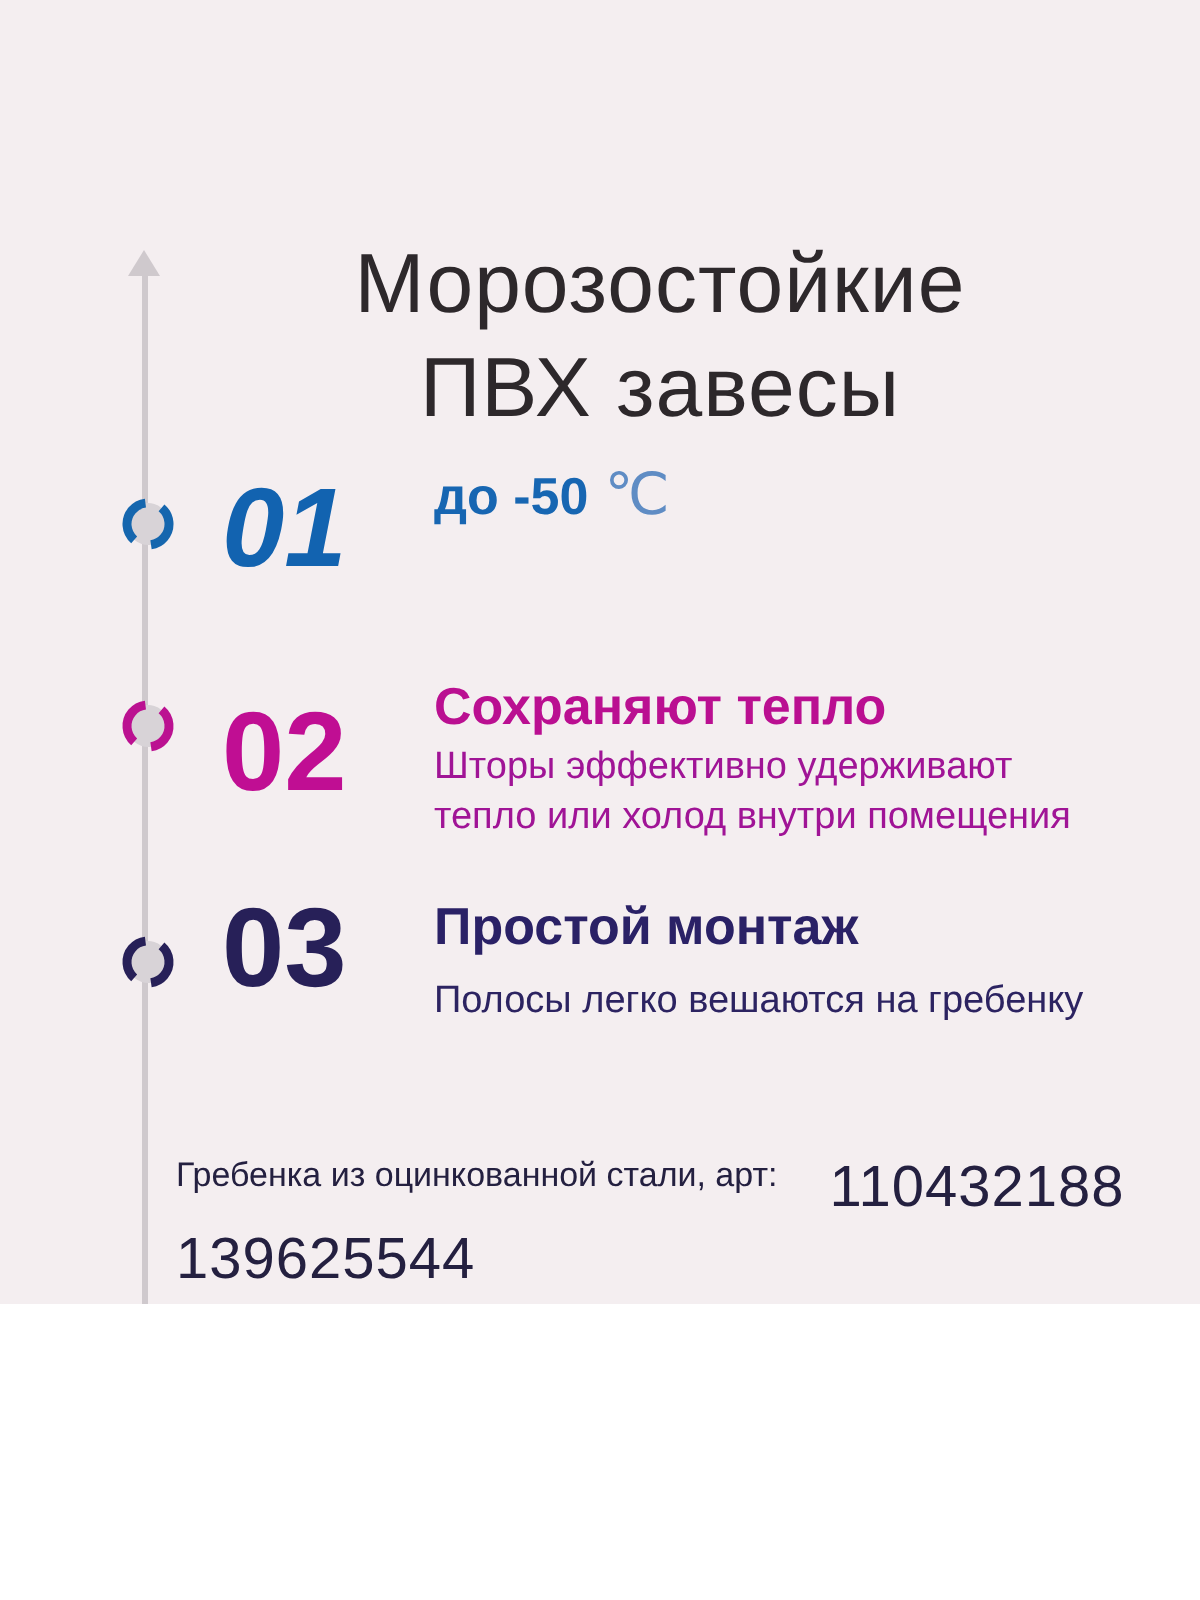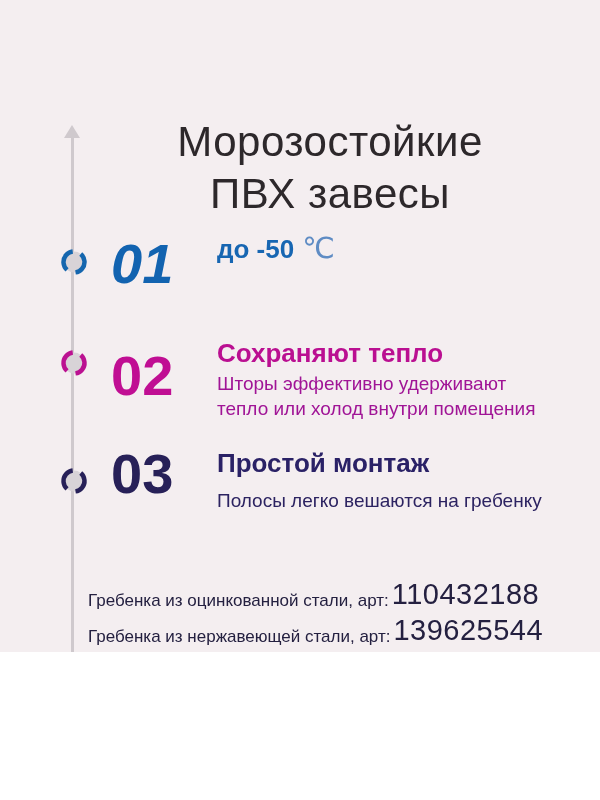--- a/index.html
+++ b/index.html
@@ -56,21 +56,21 @@
   .heading3 { top: 446px; line-height: 34px; color: #2a2166; }
 
   
   .sub { position: absolute; left: 217px; font-size: 19px; line-height: 24.5px; font-weight: 400; }
   .sub2 { top: 372px; color: #a01496; }
   .sub3 { top: 489px; color: #2c2361; }
 
   
   .article {
     position: absolute; left: 88px;
-    display: flex; align-items: flex-end; gap: 3px;
+    display: flex; align-items: flex-start; gap: 26px;
     color: #242040; white-space: nowrap;
   }
   .article1 { top: 578px; }
   .article2 { top: 614px; }
   .article-label { font-size: 17px; }
   .article-number { font-size: 29px; letter-spacing: 0.5px; }
 
   
   .watermark {
     position: absolute; top: 763px; right: 14px;
@@ -116,19 +116,18 @@
 
   <div class="num num3">03</div>
   <div class="heading heading3">Простой монтаж</div>
   <div class="sub sub3">Полосы легко вешаются на гребенку</div>
 
   <div class="article article1">
     <span class="article-label">Гребенка из оцинкованной стали, арт:</span>
     <span class="article-number">110432188</span>
   </div>
   <div class="article article2">
-    <span class="article-label">Гребенка из нержавеющей стали, арт:</span>
     <span class="article-number">139625544</span>
   </div>
 
   <div class="watermark">PVHMIR</div>
 
 </div>
 
 </body></html>

